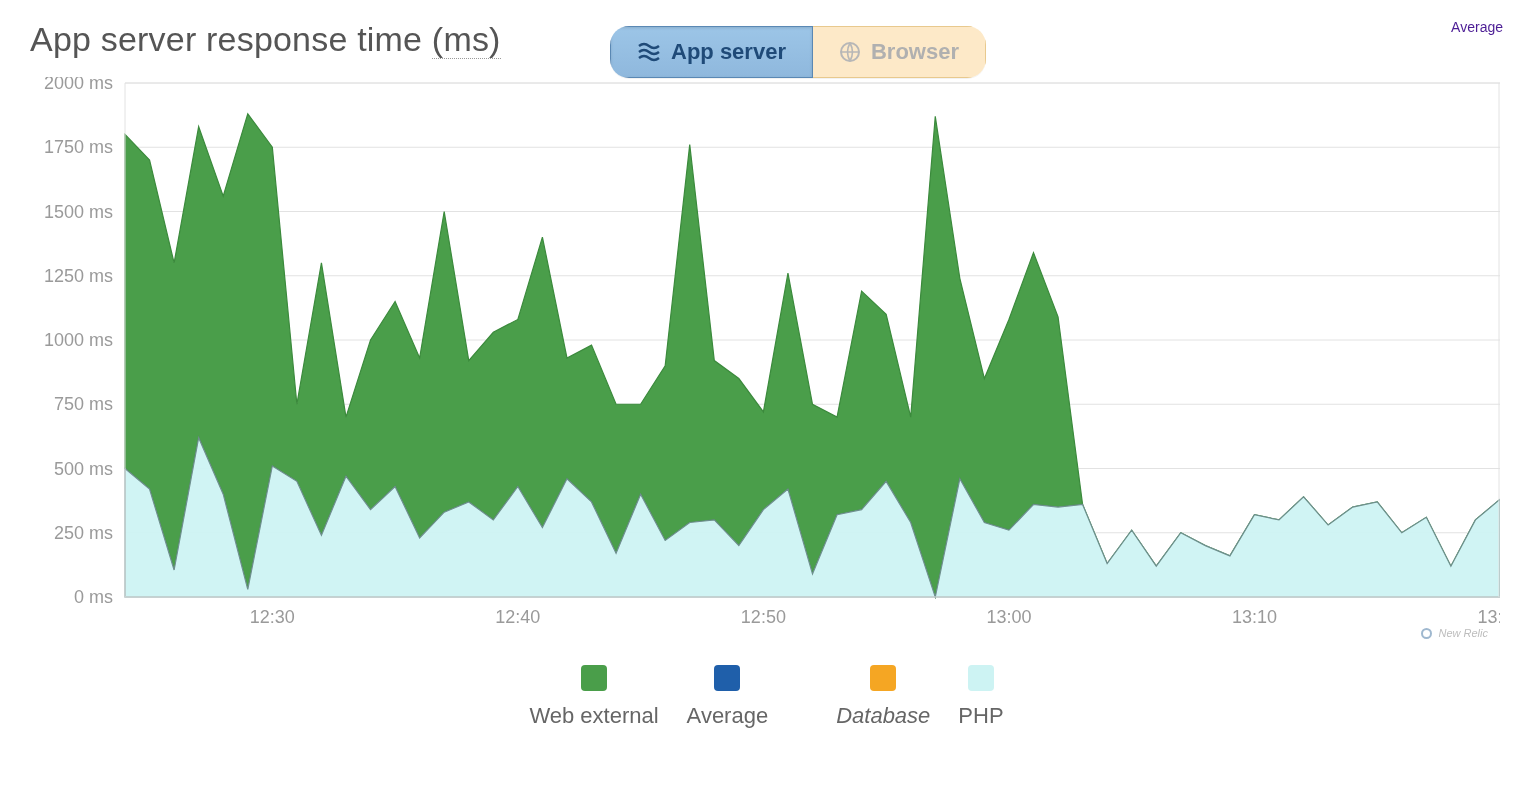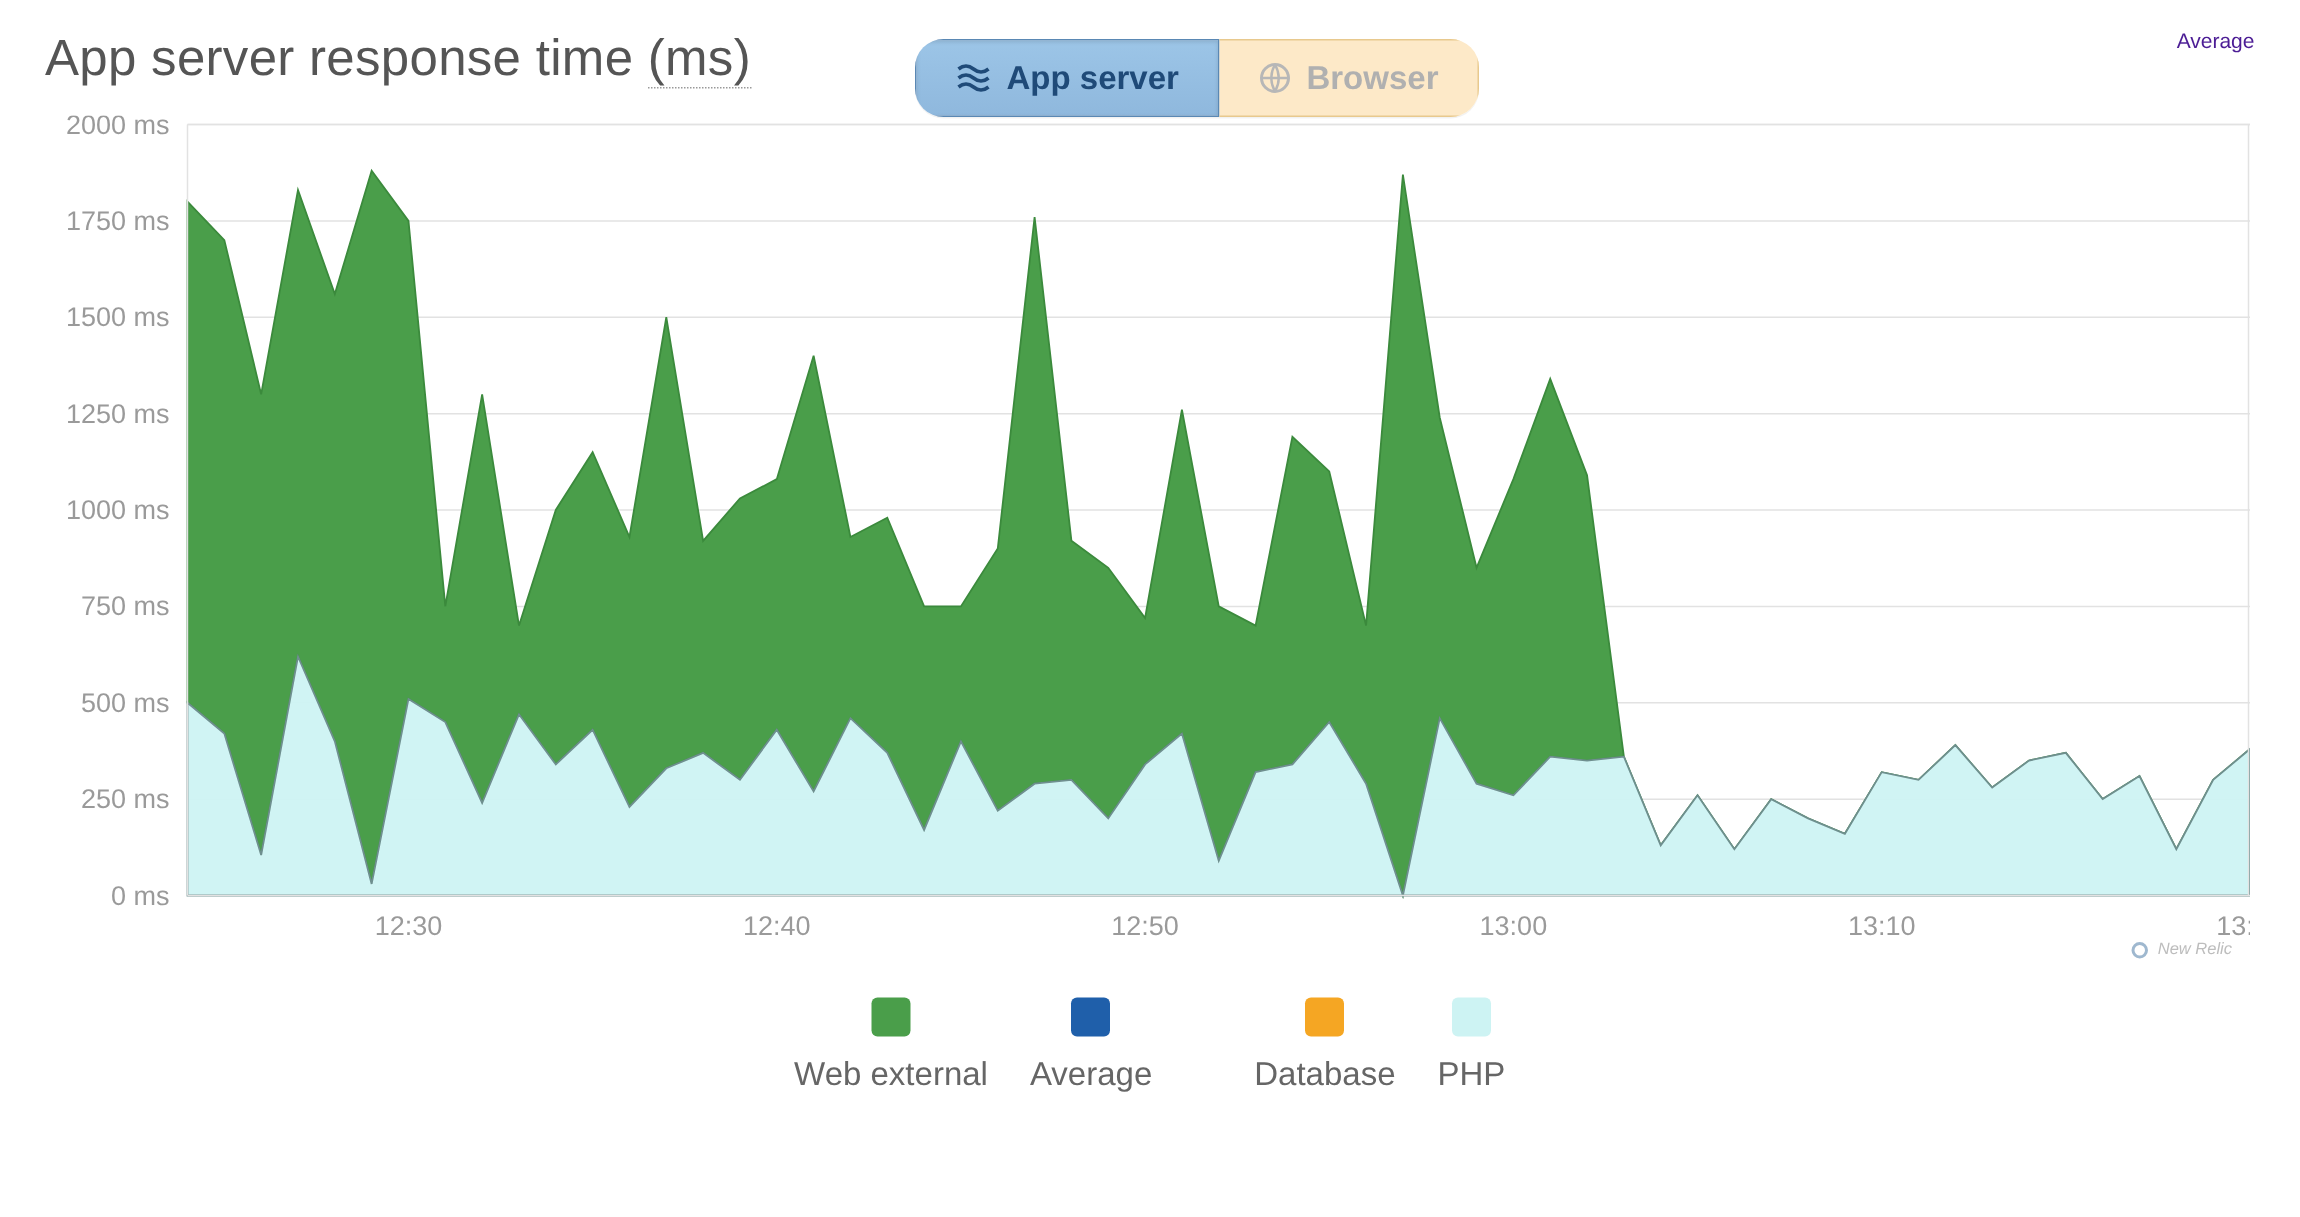--- a/index.html
+++ b/index.html
@@ -209,21 +209,21 @@
 
   <div class="legend">
     <div class="legend-item">
       <span class="swatch" style="background:#4a9e4a;"></span>
       <span>Web external</span>
     </div>
     <div class="legend-item">
       <span class="swatch" style="background:#1f5faa;"></span>
       <span>Average</span>
     </div>
-    <div class="legend-item" style="margin-left:40px;">
+    <div class="legend-item" style="margin-left:40px;font-style:italic;">
       <span class="swatch" style="background:#f5a623;"></span>
       <span>Database</span>
     </div>
     <div class="legend-item">
       <span class="swatch" style="background:#cdf3f3;"></span>
       <span>PHP</span>
     </div>
   </div>
 
 </div>

